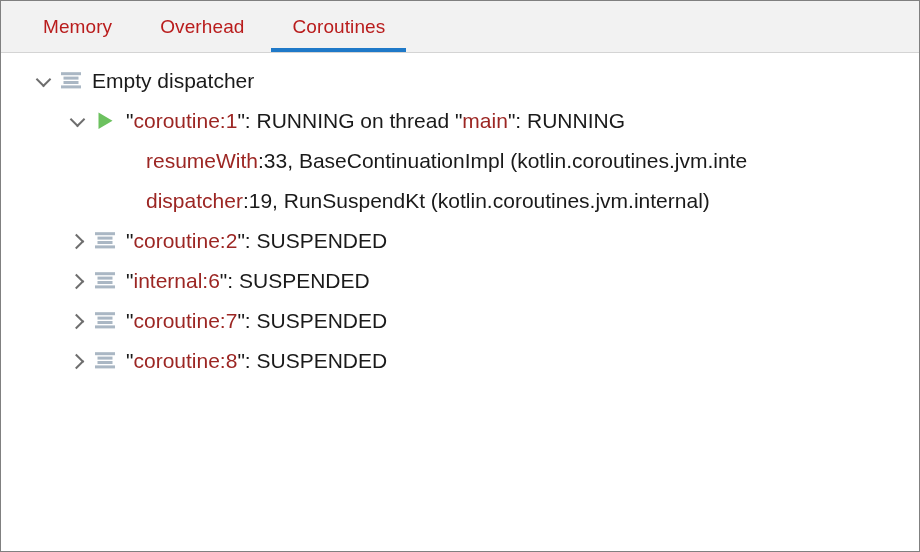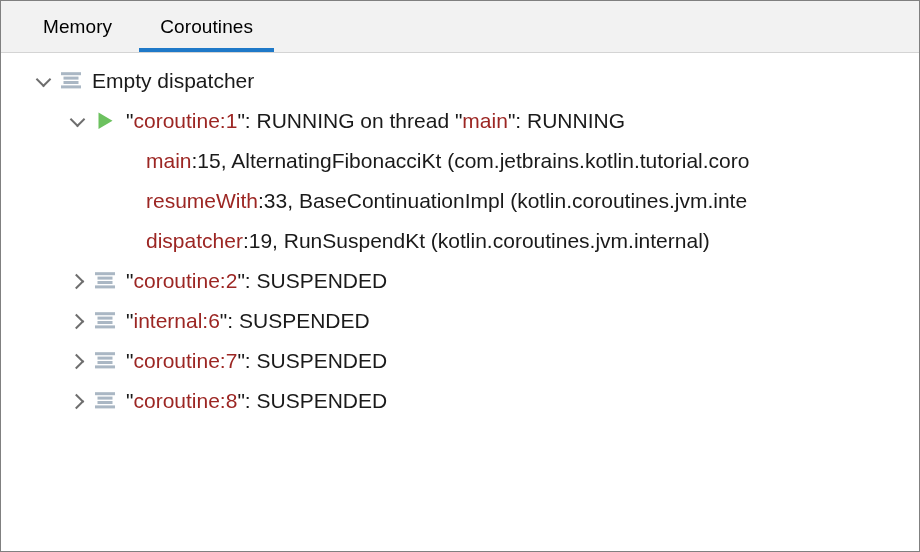--- a/index.html
+++ b/index.html
@@ -35,21 +35,21 @@
     border-bottom: 1px solid #d4d4d4;
   }
   .tab {
     position: relative;
     height: 51px;
     box-sizing: border-box;
     display: flex;
     align-items: center;
     padding: 0 24px;
     font-size: 19px;
-    color: #000000;
+    color: #b91c1c;
     cursor: default;
     white-space: nowrap;
     letter-spacing: 0.1px;
   }
   .tab.selected::after {
     content: "";
     position: absolute;
     left: 3px;
     right: 3px;
     bottom: 0;
@@ -130,20 +130,21 @@
     line-height: 40px;
   }
 </style>
 </head>
 <body>
 
 <div class="window">
 
   <div class="tabbar" id="tabbar">
       <div class="tab">Memory</div>
+      <div class="tab">Overhead</div>
       <div class="tab selected">Coroutines</div>
     </div>
 
   <div class="tree" id="tree">
       <div class="row ind0">
         <span class="chev down"></span>
         <svg class="coicon" viewBox="0 0 26 26" xmlns="http://www.w3.org/2000/svg">
           <rect x="3" y="4.2" width="20" height="3.0" fill="#aab7c4"></rect>
           <rect x="5.5" y="8.6" width="15" height="3.0" fill="#aab7c4"></rect>
           <rect x="5.5" y="13.0" width="15" height="3.0" fill="#aab7c4"></rect>
@@ -152,23 +153,20 @@
         <span class="label stackline"><span class="plain">Empty dispatcher</span></span>
       </div>
       <div class="row ind1">
         <span class="chev down"></span>
         <svg class="runicon" viewBox="0 0 26 26" xmlns="http://www.w3.org/2000/svg">
           <path d="M6.5 4.5 L20.5 12.8 L6.5 21.1 Z" fill="#6cc15f"></path>
         </svg>
         <span class="label stackline"><span class="plain">"</span><span class="red">coroutine:1</span><span class="plain">": RUNNING on thread "</span><span class="red">main</span><span class="plain">": RUNNING</span></span>
       </div>
       <div class="row ind-leaf">
-        <span class="label stackline"><span class="red">main</span><span class="plain">:15, AlternatingFibonacciKt (com.jetbrains.kotlin.tutorial.coro</span></span>
-      </div>
-      <div class="row ind-leaf">
         <span class="label stackline"><span class="red">resumeWith</span><span class="plain">:33, BaseContinuationImpl (kotlin.coroutines.jvm.inte</span></span>
       </div>
       <div class="row ind-leaf">
         <span class="label stackline"><span class="red">dispatcher</span><span class="plain">:19, RunSuspendKt (kotlin.coroutines.jvm.internal)</span></span>
       </div>
       <div class="row ind1">
         <span class="chev right"></span>
         <svg class="coicon" viewBox="0 0 26 26" xmlns="http://www.w3.org/2000/svg">
           <rect x="3" y="4.2" width="20" height="3.0" fill="#aab7c4"></rect>
           <rect x="5.5" y="8.6" width="15" height="3.0" fill="#aab7c4"></rect>

